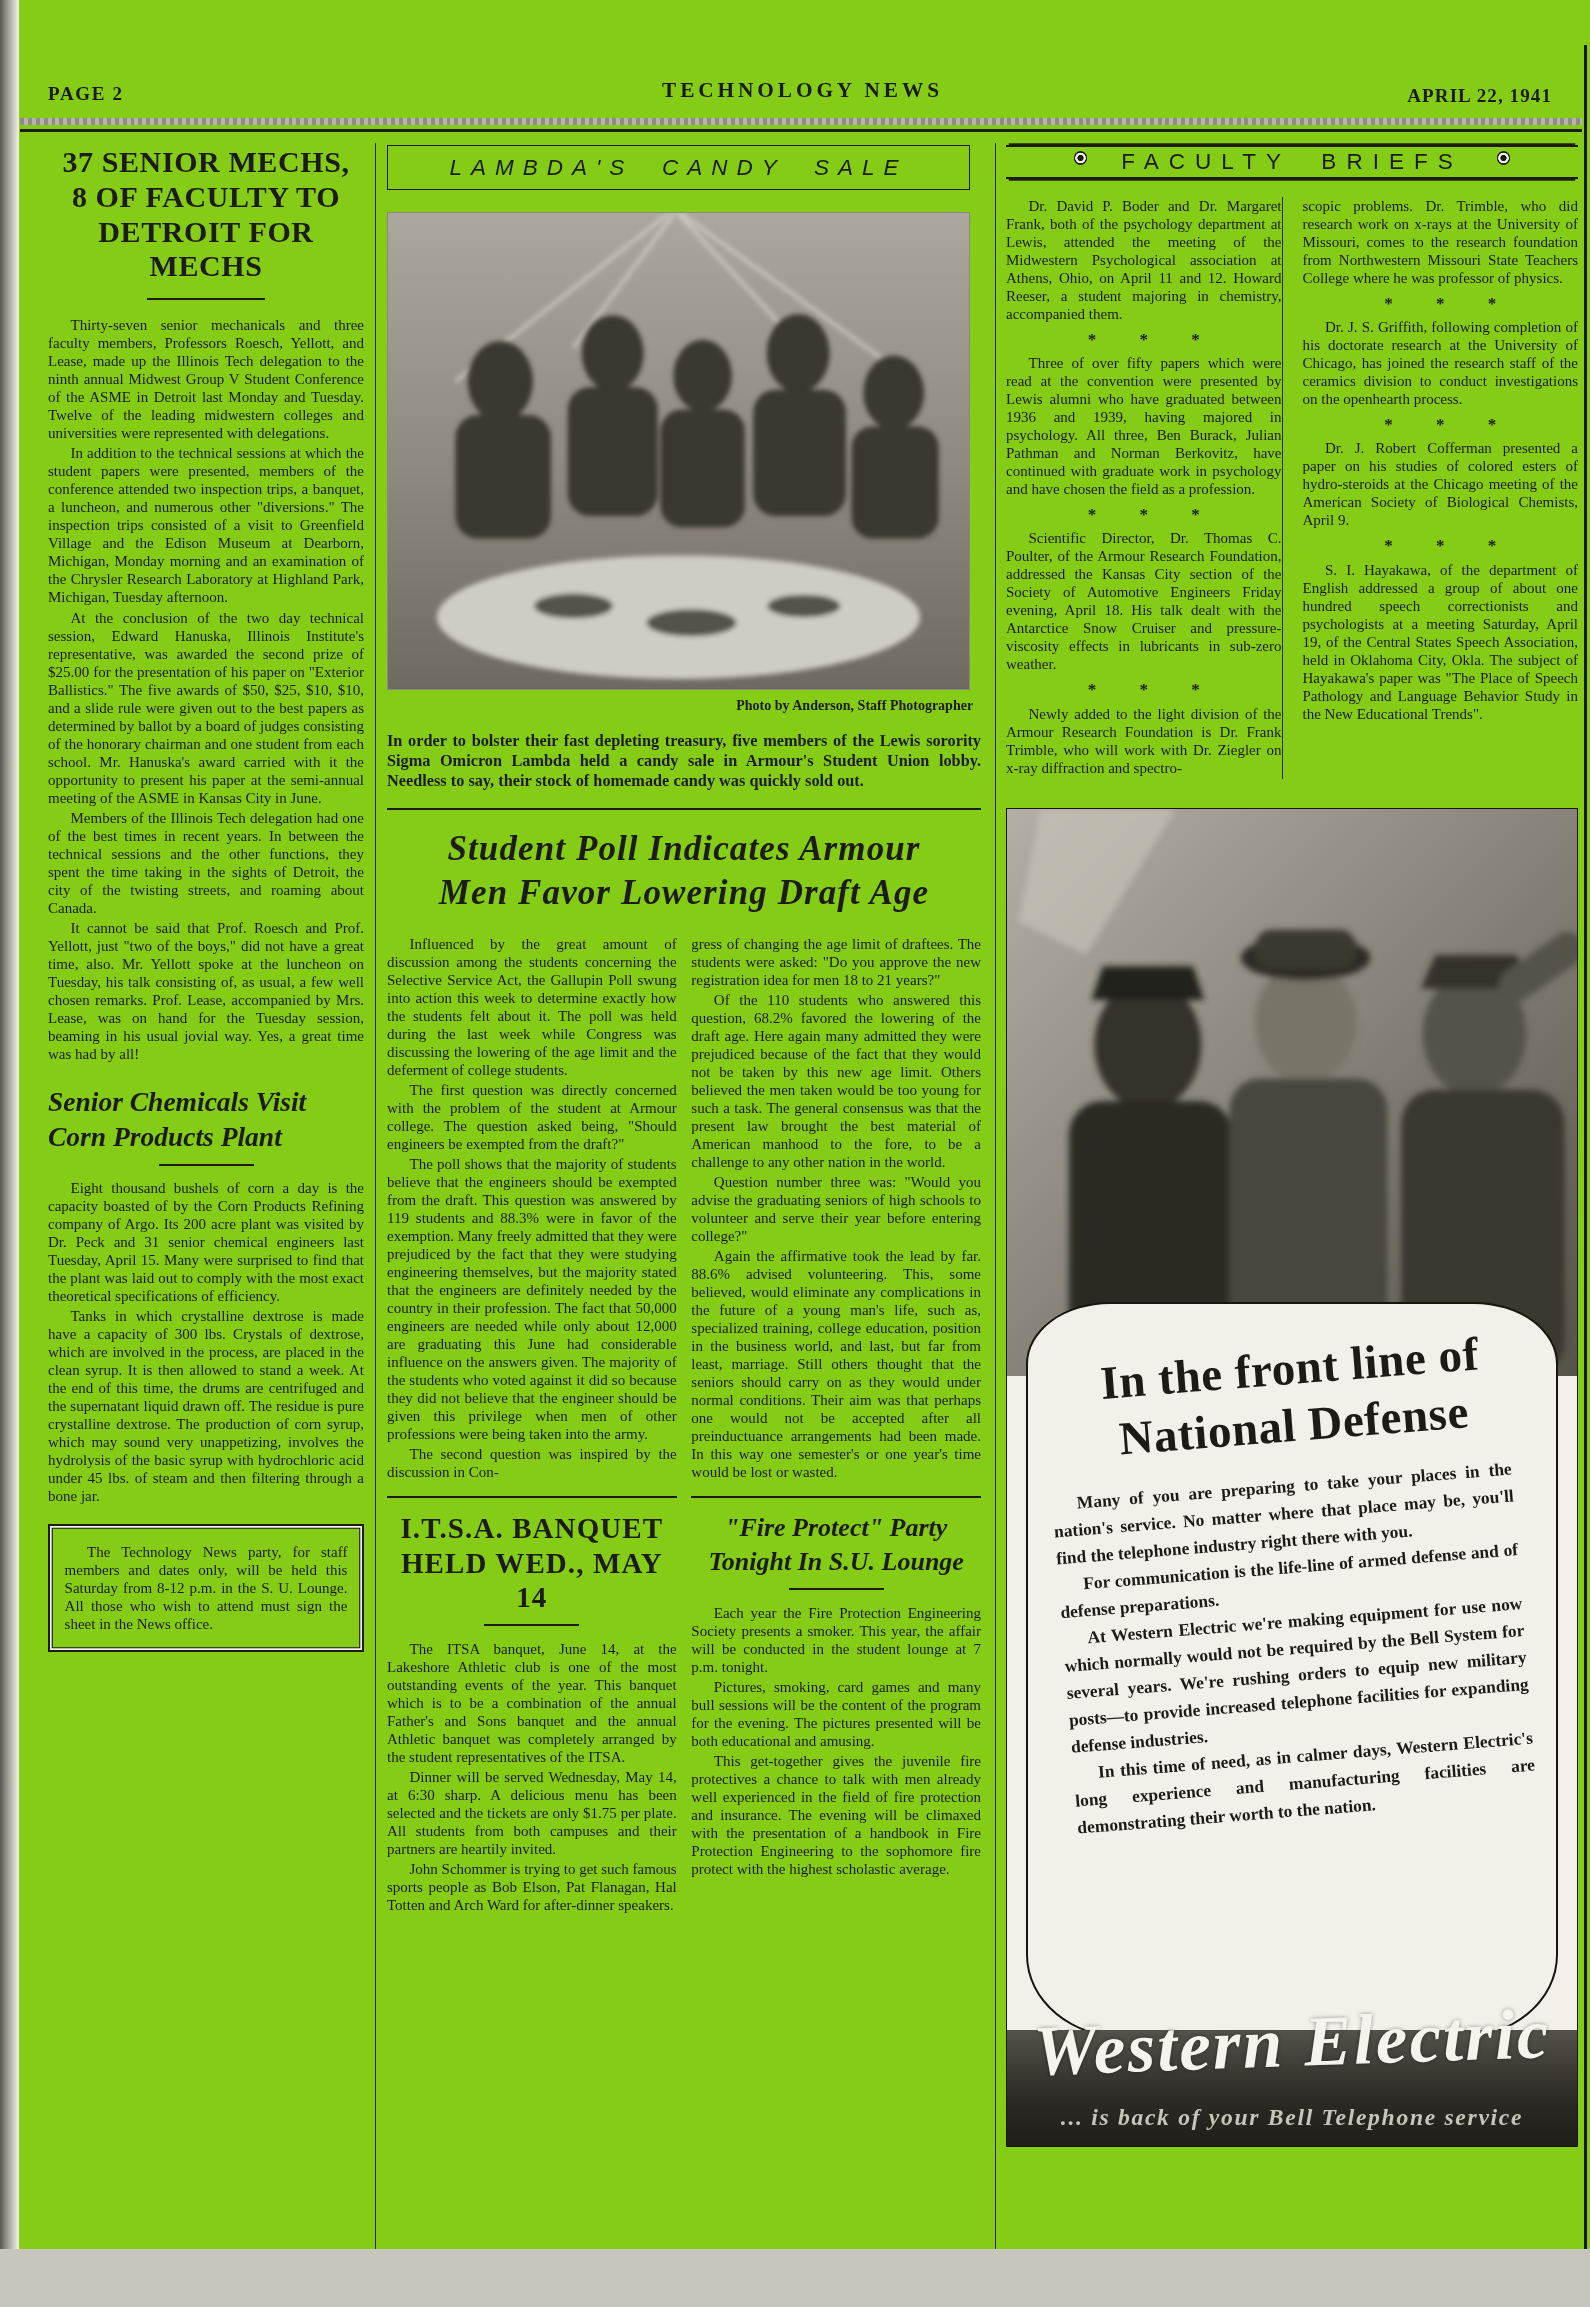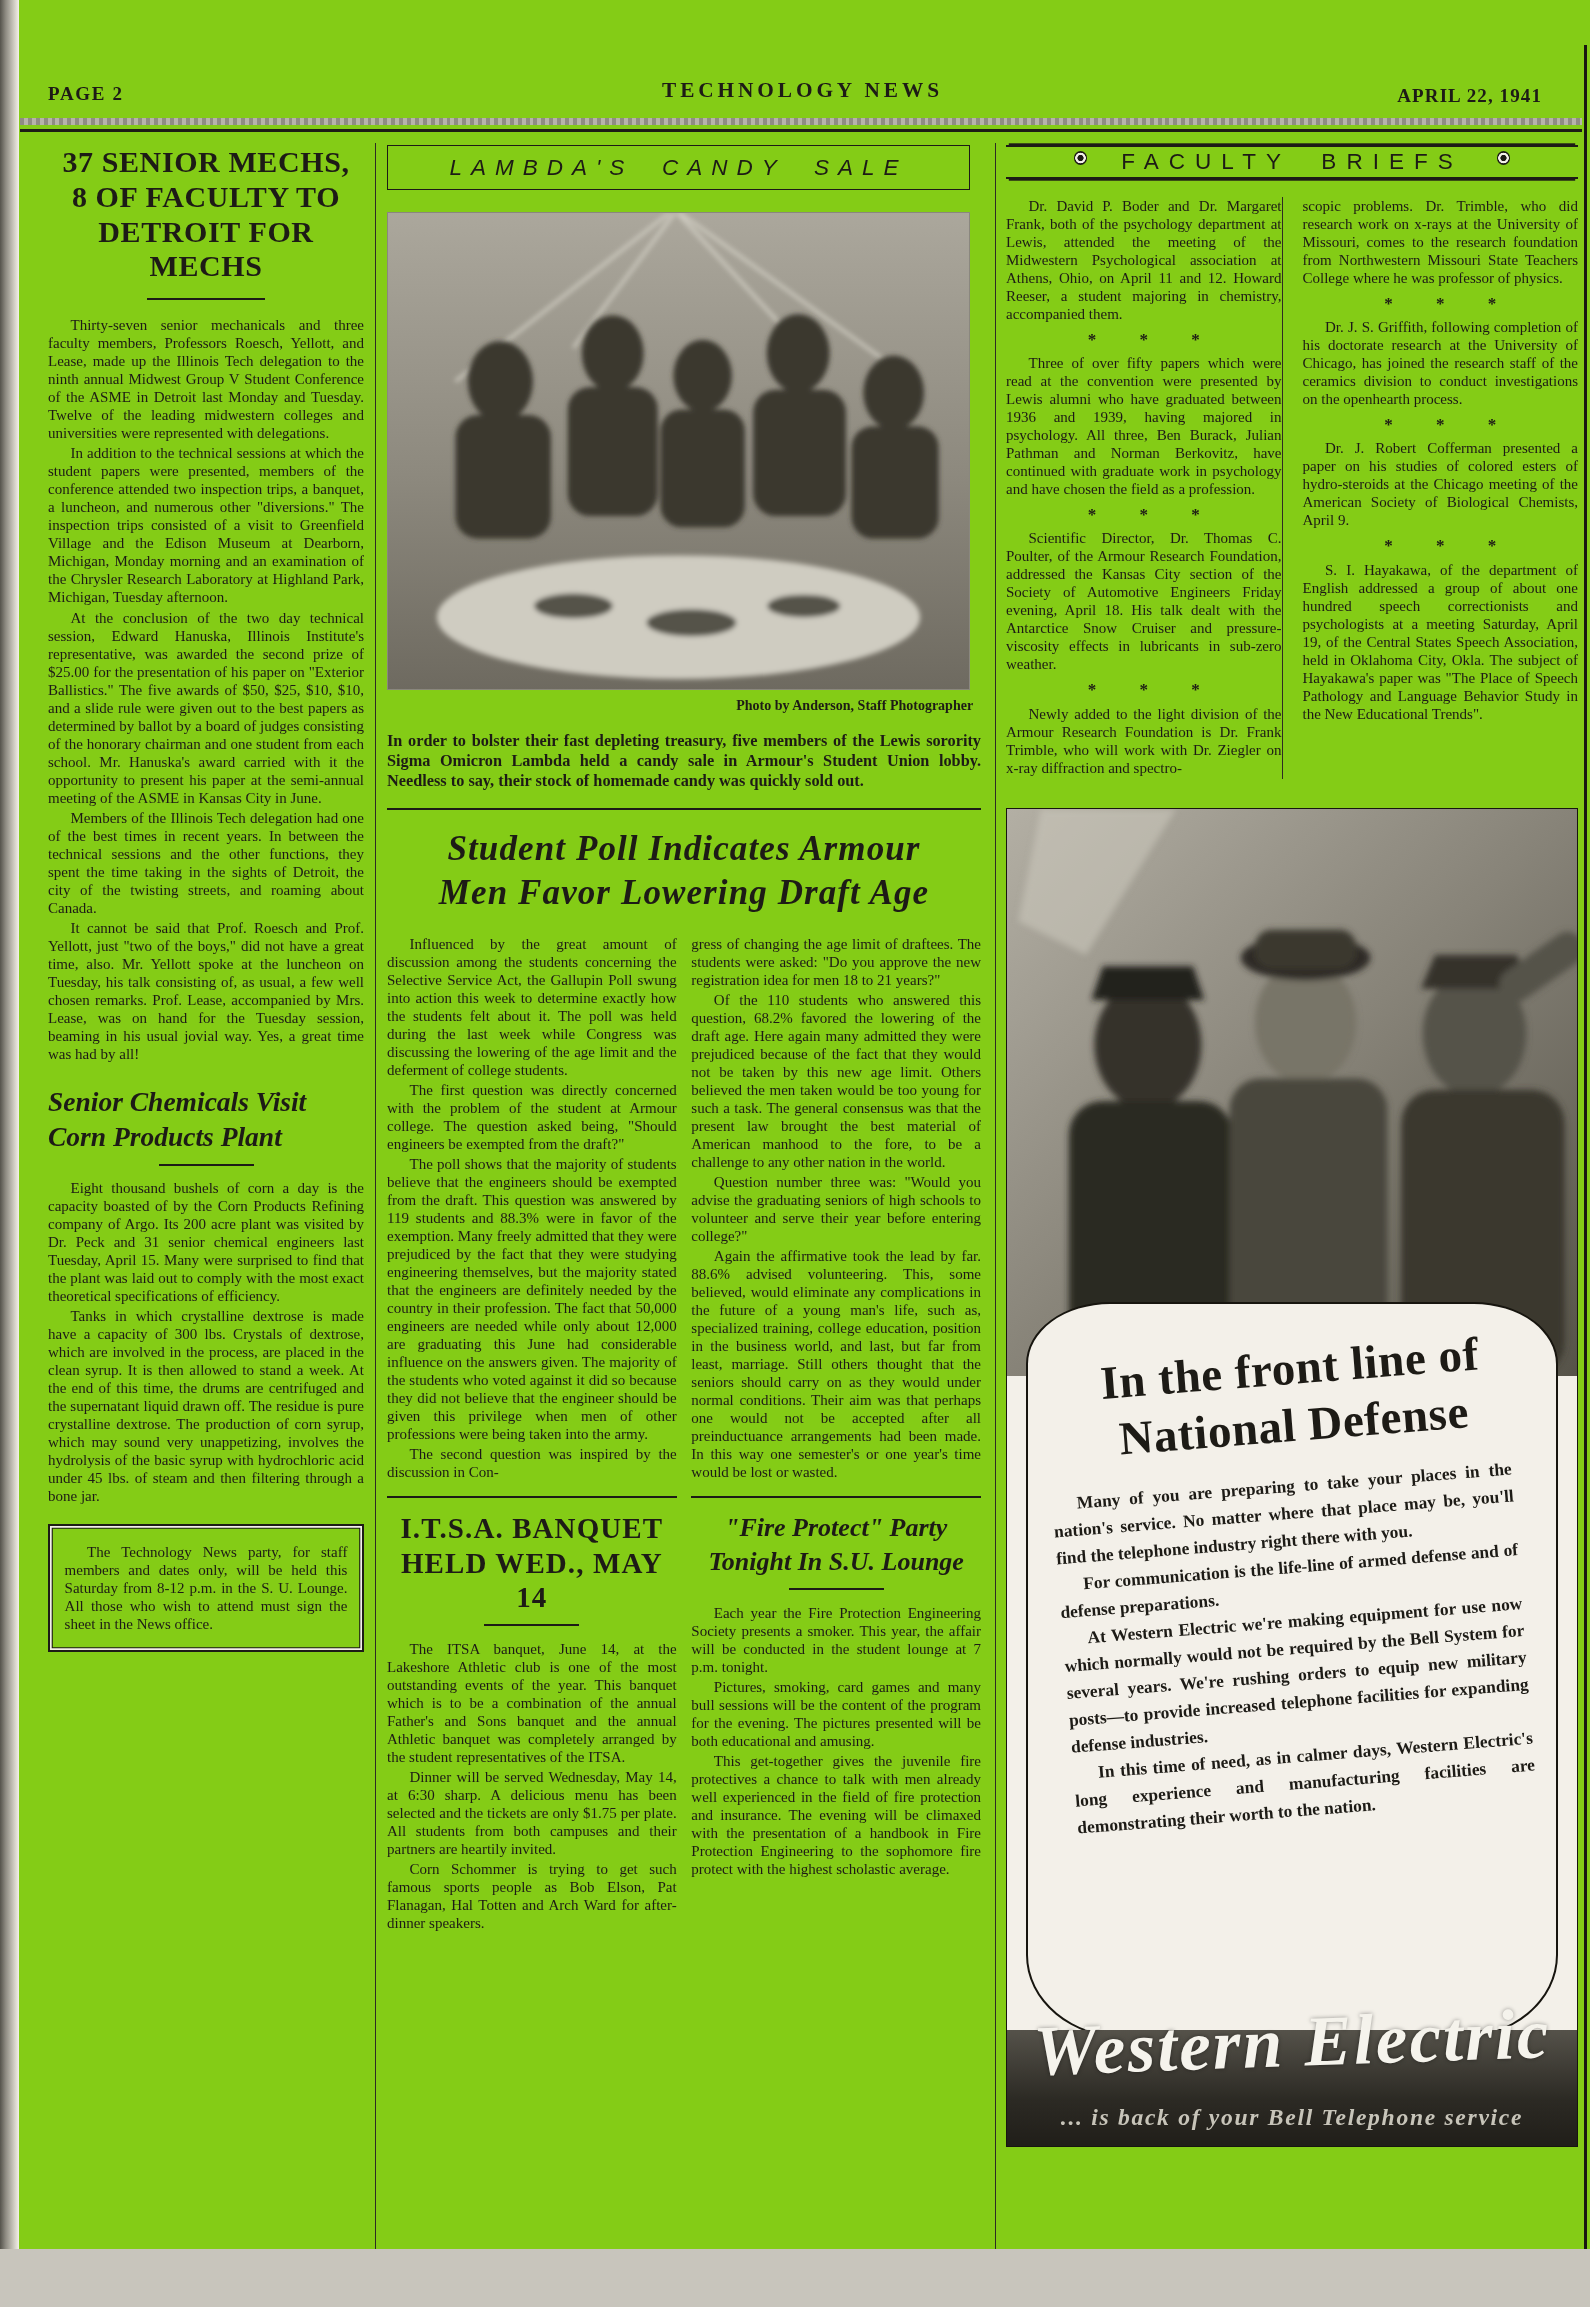--- a/index.html
+++ b/index.html
@@ -8,21 +8,21 @@
   
   .edge-left{position:absolute;left:0;top:0;width:19px;height:100%;
      background:linear-gradient(90deg,#55534c,#8e8b82 30%,#c9c6bc 70%,#f3f0e9);}
   .edge-right{position:absolute;right:4.5px;top:45px;width:2.2px;height:2240px;background:#191711;}
   .smudge1{position:absolute;left:354px;top:2292px;width:314px;height:9px;background:#22201a;}
   .smudge2{position:absolute;left:679px;top:2296px;width:73px;height:3.9px;background:#44423a;}
   
   .mast{position:absolute;left:48px;right:34px;top:76px;height:39px;}
   .mast-page{position:absolute;left:0;top:6.7px;font-weight:bold;font-size:19px;letter-spacing:1.7px;}
   .mast-title{position:absolute;left:0;right:0;top:2.2px;text-align:center;font-weight:bold;font-size:21.3px;letter-spacing:3.9px;}
-  .mast-date{position:absolute;right:15px;top:9px;font-weight:bold;font-size:19px;letter-spacing:1.1px;}
+  .mast-date{position:absolute;right:5px;top:9px;font-weight:bold;font-size:19px;letter-spacing:1.1px;}
   .rule-thick{position:absolute;left:20px;right:9px;top:118px;height:7.3px;
      background:repeating-linear-gradient(90deg,#8f8c83 0 3.9px,#b7b4aa 3.9px 7.9px);}
   .rule-main{position:absolute;left:20px;right:9px;top:129px;height:2.8px;background:#1d1b16;}
   
   .v-rule{position:absolute;width:1.1px;background:#2e2b24;}
   
   .body-p{font-size:15px;line-height:18px;text-align:justify;text-indent:22.5px;margin:0 0 2.2px;}
   .head-slab{font-weight:bold;font-size:30px;line-height:1.16;text-align:center;letter-spacing:0.6px;}
   .head-slab2{font-weight:bold;font-size:29px;line-height:1.18;text-align:center;letter-spacing:1.1px;}
   .head-ital{font-style:italic;font-weight:bold;font-size:27.5px;line-height:1.24;text-align:left;}
@@ -178,21 +178,21 @@
         <p class="body-p">The poll shows that the majority of students believe that the engineers should be exempted from the draft. This question was answered by 119 students and 88.3% were in favor of the exemption. Many freely admitted that they were prejudiced by the fact that they were studying engineering themselves, but the majority stated that the engineers are definitely needed by the country in their profession. The fact that 50,000 engineers are needed while only about 12,000 are graduating this June had considerable influence on the answers given. The majority of the students who voted against it did so because they did not believe that the engineer should be given this privilege when men of other professions were being taken into the army.</p>
         <p class="body-p">The second question was inspired by the discussion in Con-</p>
         <div class="sub-rule"></div>
         <div class="head-slab2">
           <div>I.T.S.A. BANQUET</div>
           <div>HELD WED., MAY 14</div>
         </div>
         <div class="short-rule sm"></div>
         <p class="body-p">The ITSA banquet, June 14, at the Lakeshore Athletic club is one of the most outstanding events of the year. This banquet which is to be a combination of the annual Father's and Sons banquet and the annual Athletic banquet was completely arranged by the student representatives of the ITSA.</p>
         <p class="body-p">Dinner will be served Wednesday, May 14, at 6:30 sharp. A delicious menu has been selected and the tickets are only $1.75 per plate. All students from both campuses and their partners are heartily invited.</p>
-        <p class="body-p">Corn Schommer is trying to get such famous sports people as Bob Elson, Pat Flanagan, Hal Totten and Arch Ward for after-dinner speakers.</p>
+        <p class="body-p">John Schommer is trying to get such famous sports people as Bob Elson, Pat Flanagan, Hal Totten and Arch Ward for after-dinner speakers.</p>
       </div>
       <div class="poll-col">
         <p class="body-p" style="text-indent:0;">gress of changing the age limit of draftees. The students were asked: "Do you approve the new registration idea for men 18 to 21 years?"</p>
         <p class="body-p">Of the 110 students who answered this question, 68.2% favored the lowering of the draft age. Here again many admitted they were prejudiced because of the fact that they would not be taken by this new age limit. Others believed the men taken would be too young for such a task. The general consensus was that the present law brought the best material of American manhood to the fore, to be a challenge to any other nation in the world.</p>
         <p class="body-p">Question number three was: "Would you advise the graduating seniors of high schools to volunteer and serve their year before entering college?"</p>
         <p class="body-p">Again the affirmative took the lead by far. 88.6% advised volunteering. This, some believed, would eliminate any complications in the future of a young man's life, such as, specialized training, college education, position in the business world, and last, but far from least, marriage. Still others thought that the seniors should carry on as they would under normal conditions. Their aim was that perhaps one would not be accepted after all preinductuance arrangements had been made. In this way one semester's or one year's time would be lost or wasted.</p>
         <div class="sub-rule"></div>
         <div class="head-ital2">
           <div>"Fire Protect" Party</div>
           <div>Tonight In S.U. Lounge</div>

